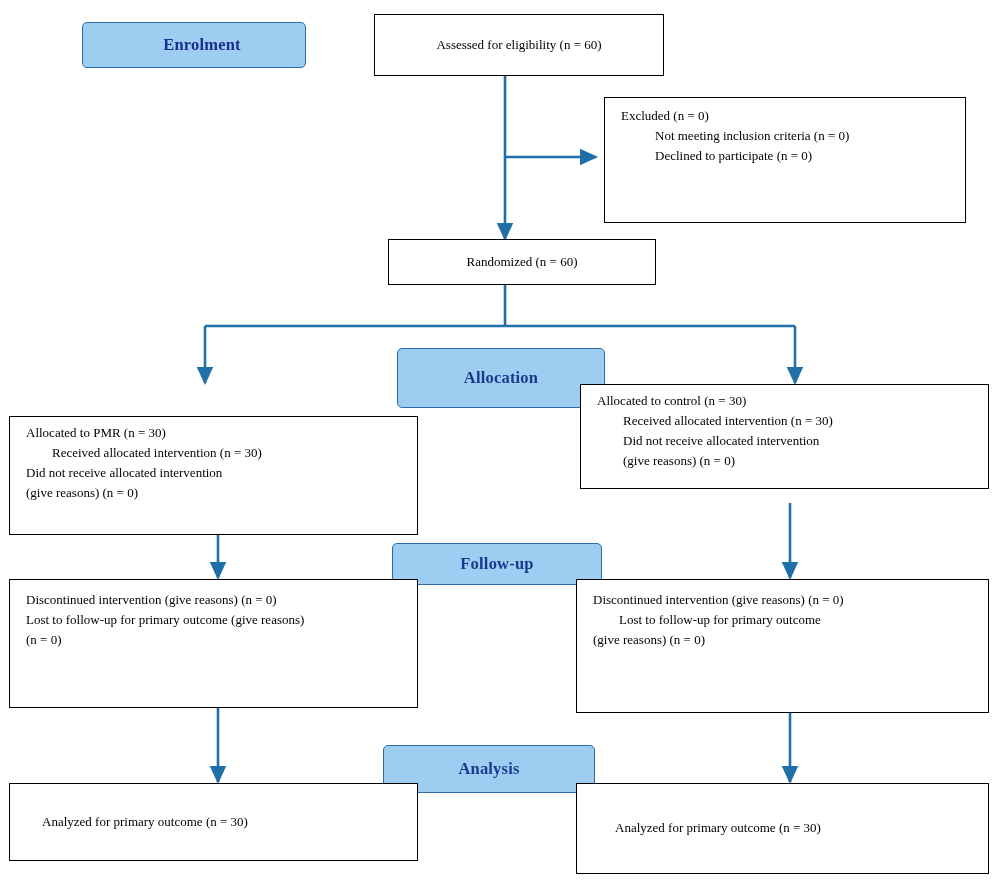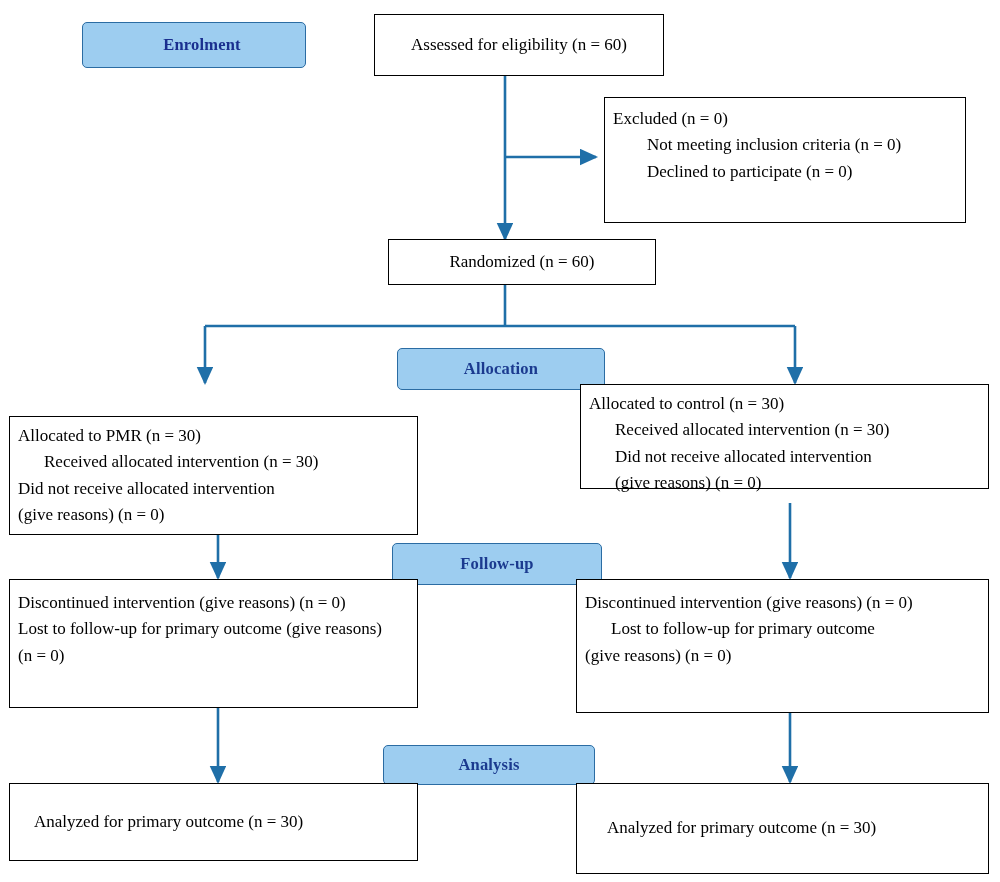--- a/index.html
+++ b/index.html
@@ -24,23 +24,23 @@
     top: 0;
     width: 1000px;
     height: 882px;
     pointer-events: none;
   }
   .box {
     position: absolute;
     box-sizing: border-box;
     border: 1.6px solid #000000;
     background: #ffffff;
-    font-size: 17px;
+    font-size: 13px;
     line-height: 1.55;
-    padding: 8px 8px;
+    padding: 8px 16px;
     color: #000000;
   }
   .box .line {
     white-space: nowrap;
   }
   .indent1 { padding-left: 34px; }
   .indent2 { padding-left: 26px; }
   .center-line { text-align: center; }
   .stage {
     position: absolute;
@@ -83,25 +83,25 @@
       <line x1="218" y1="503" x2="218" y2="578" marker-end="url(#arrow)"></line>
       <line x1="790" y1="503" x2="790" y2="578" marker-end="url(#arrow)"></line>
 
       <line x1="218" y1="708" x2="218" y2="782" marker-end="url(#arrow)"></line>
       <line x1="790" y1="713" x2="790" y2="782" marker-end="url(#arrow)"></line>
     </g>
   </svg>
 
   <div class="stage enrolment" style="left:82px; top:22px; width:224px; height:46px;">Enrolment</div>
 
-  <div class="stage" style="left:397px; top:348px; width:208px; height:42px;">Allocation</div>
+  <div class="stage" style="left:397px; top:348px; width:208px; height:60px;">Allocation</div>
 
   <div class="stage" style="left:392px; top:543px; width:210px; height:42px;text-align:center;">Follow-up</div>
 
-  <div class="stage" style="left:383px; top:745px; width:212px; height:40px;">Analysis</div>
+  <div class="stage" style="left:383px; top:745px; width:212px; height:48px;">Analysis</div>
 
   <div class="box" style="left:374px; top:14px; width:290px; height:62px; display:flex; align-items:center; justify-content:center;">
     <div class="line center-line">Assessed for eligibility (n = 60)</div>
   </div>
 
   <div class="box" style="left:604px; top:97px; width:362px; height:126px;">
     <div class="line">Excluded (n = 0)</div>
     <div class="line indent1">Not meeting inclusion criteria (n = 0)</div>
     <div class="line indent1">Declined to participate (n = 0)</div>
   </div>

